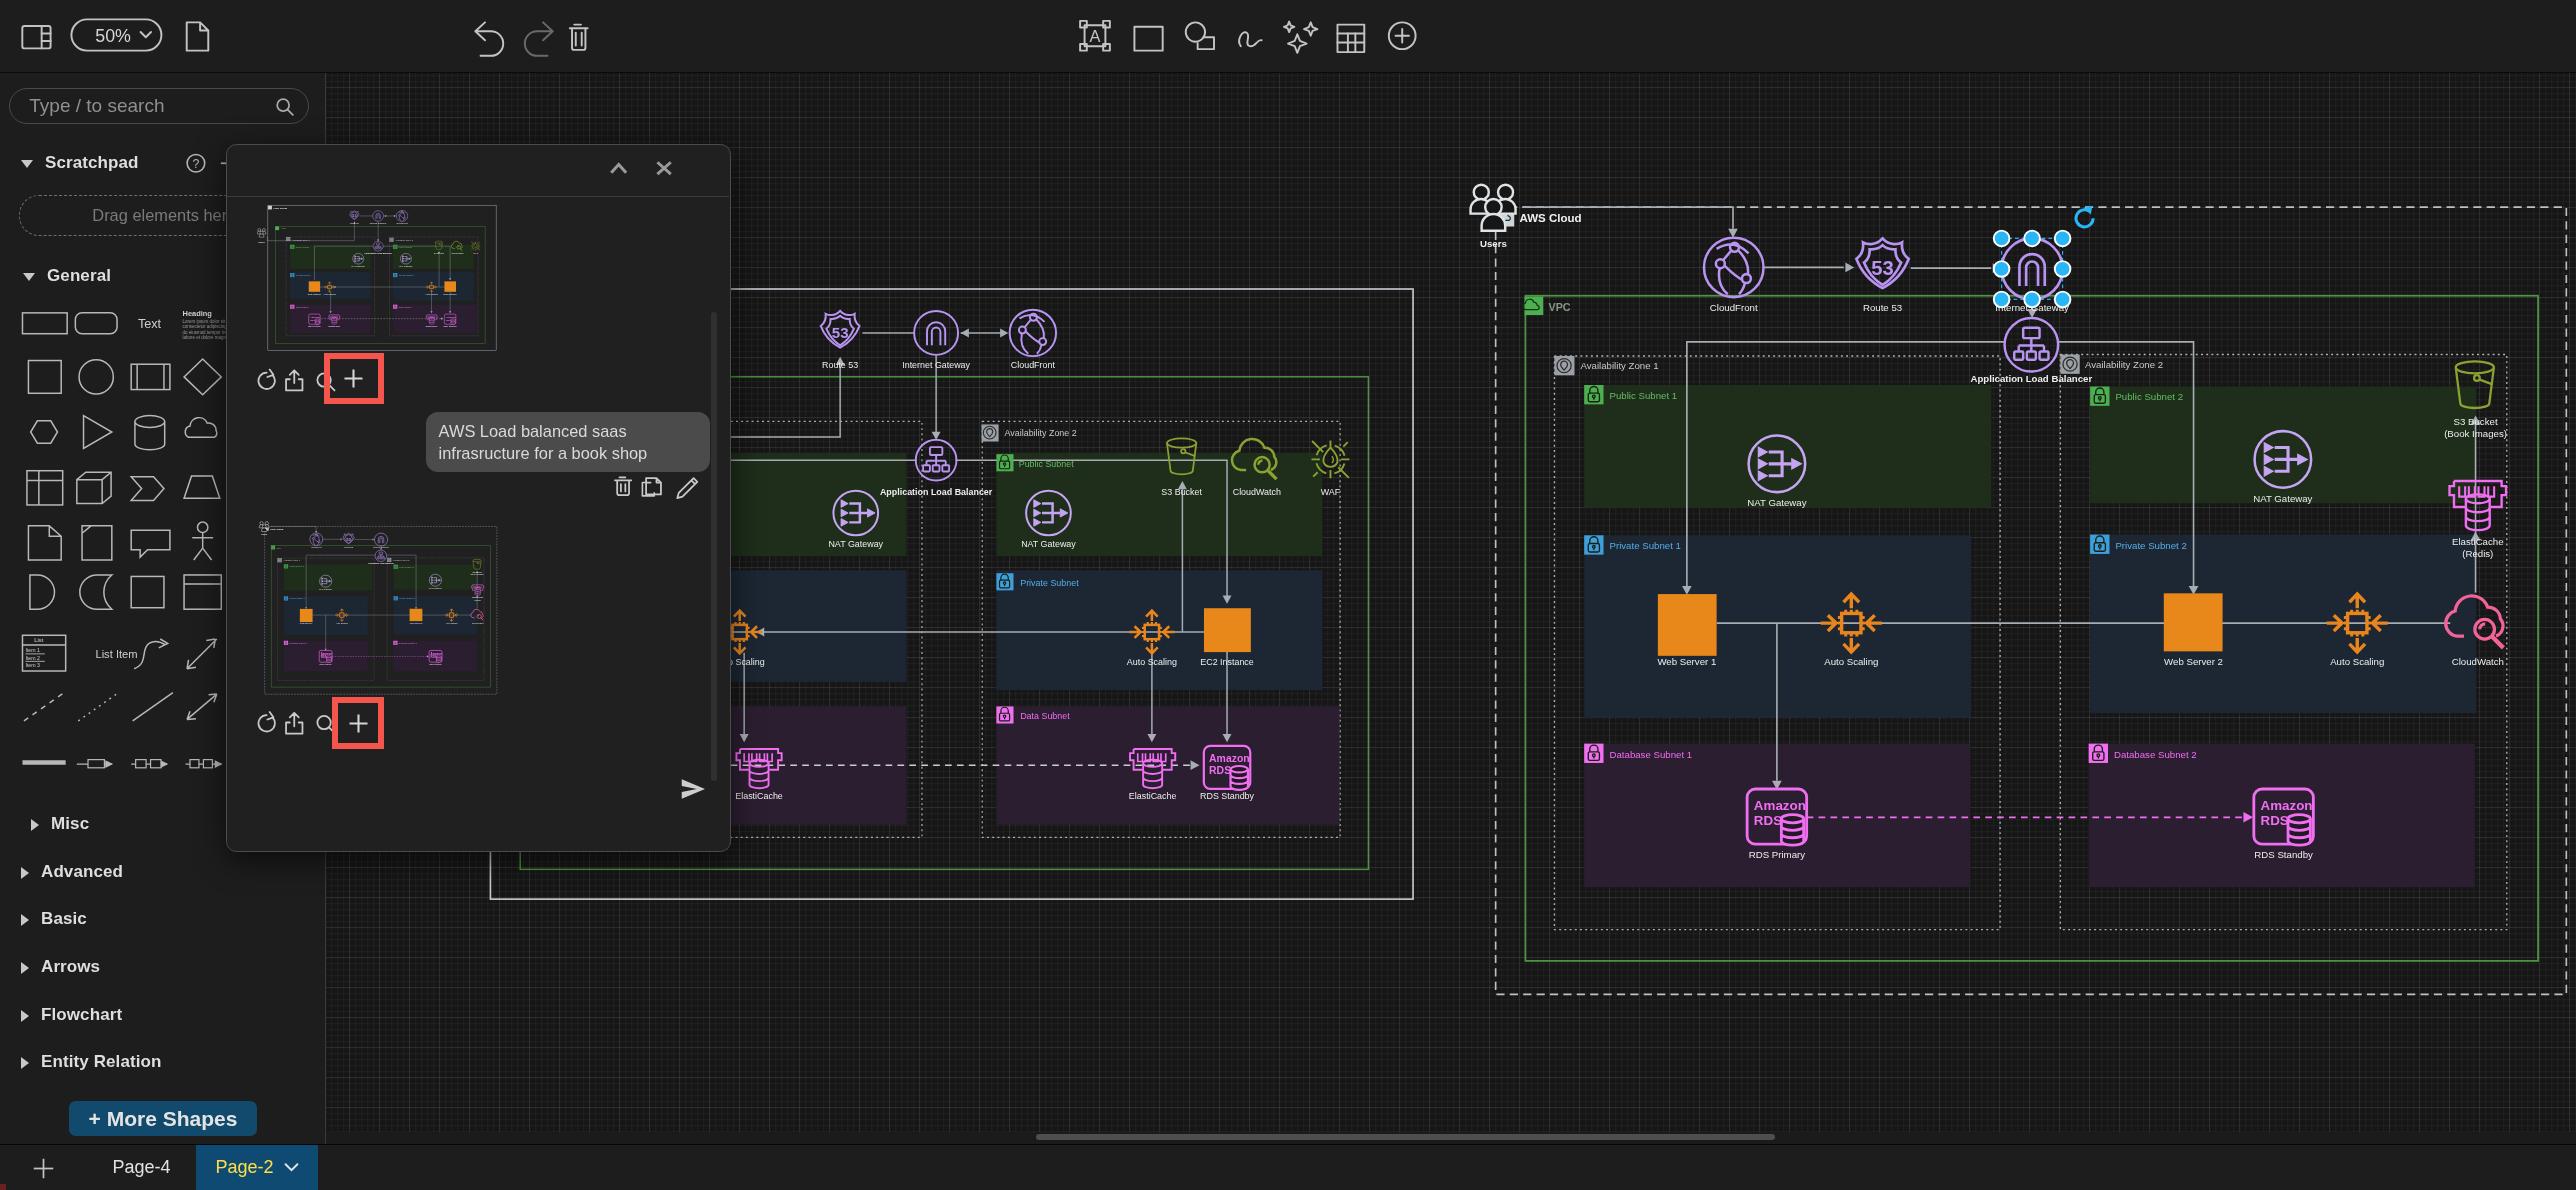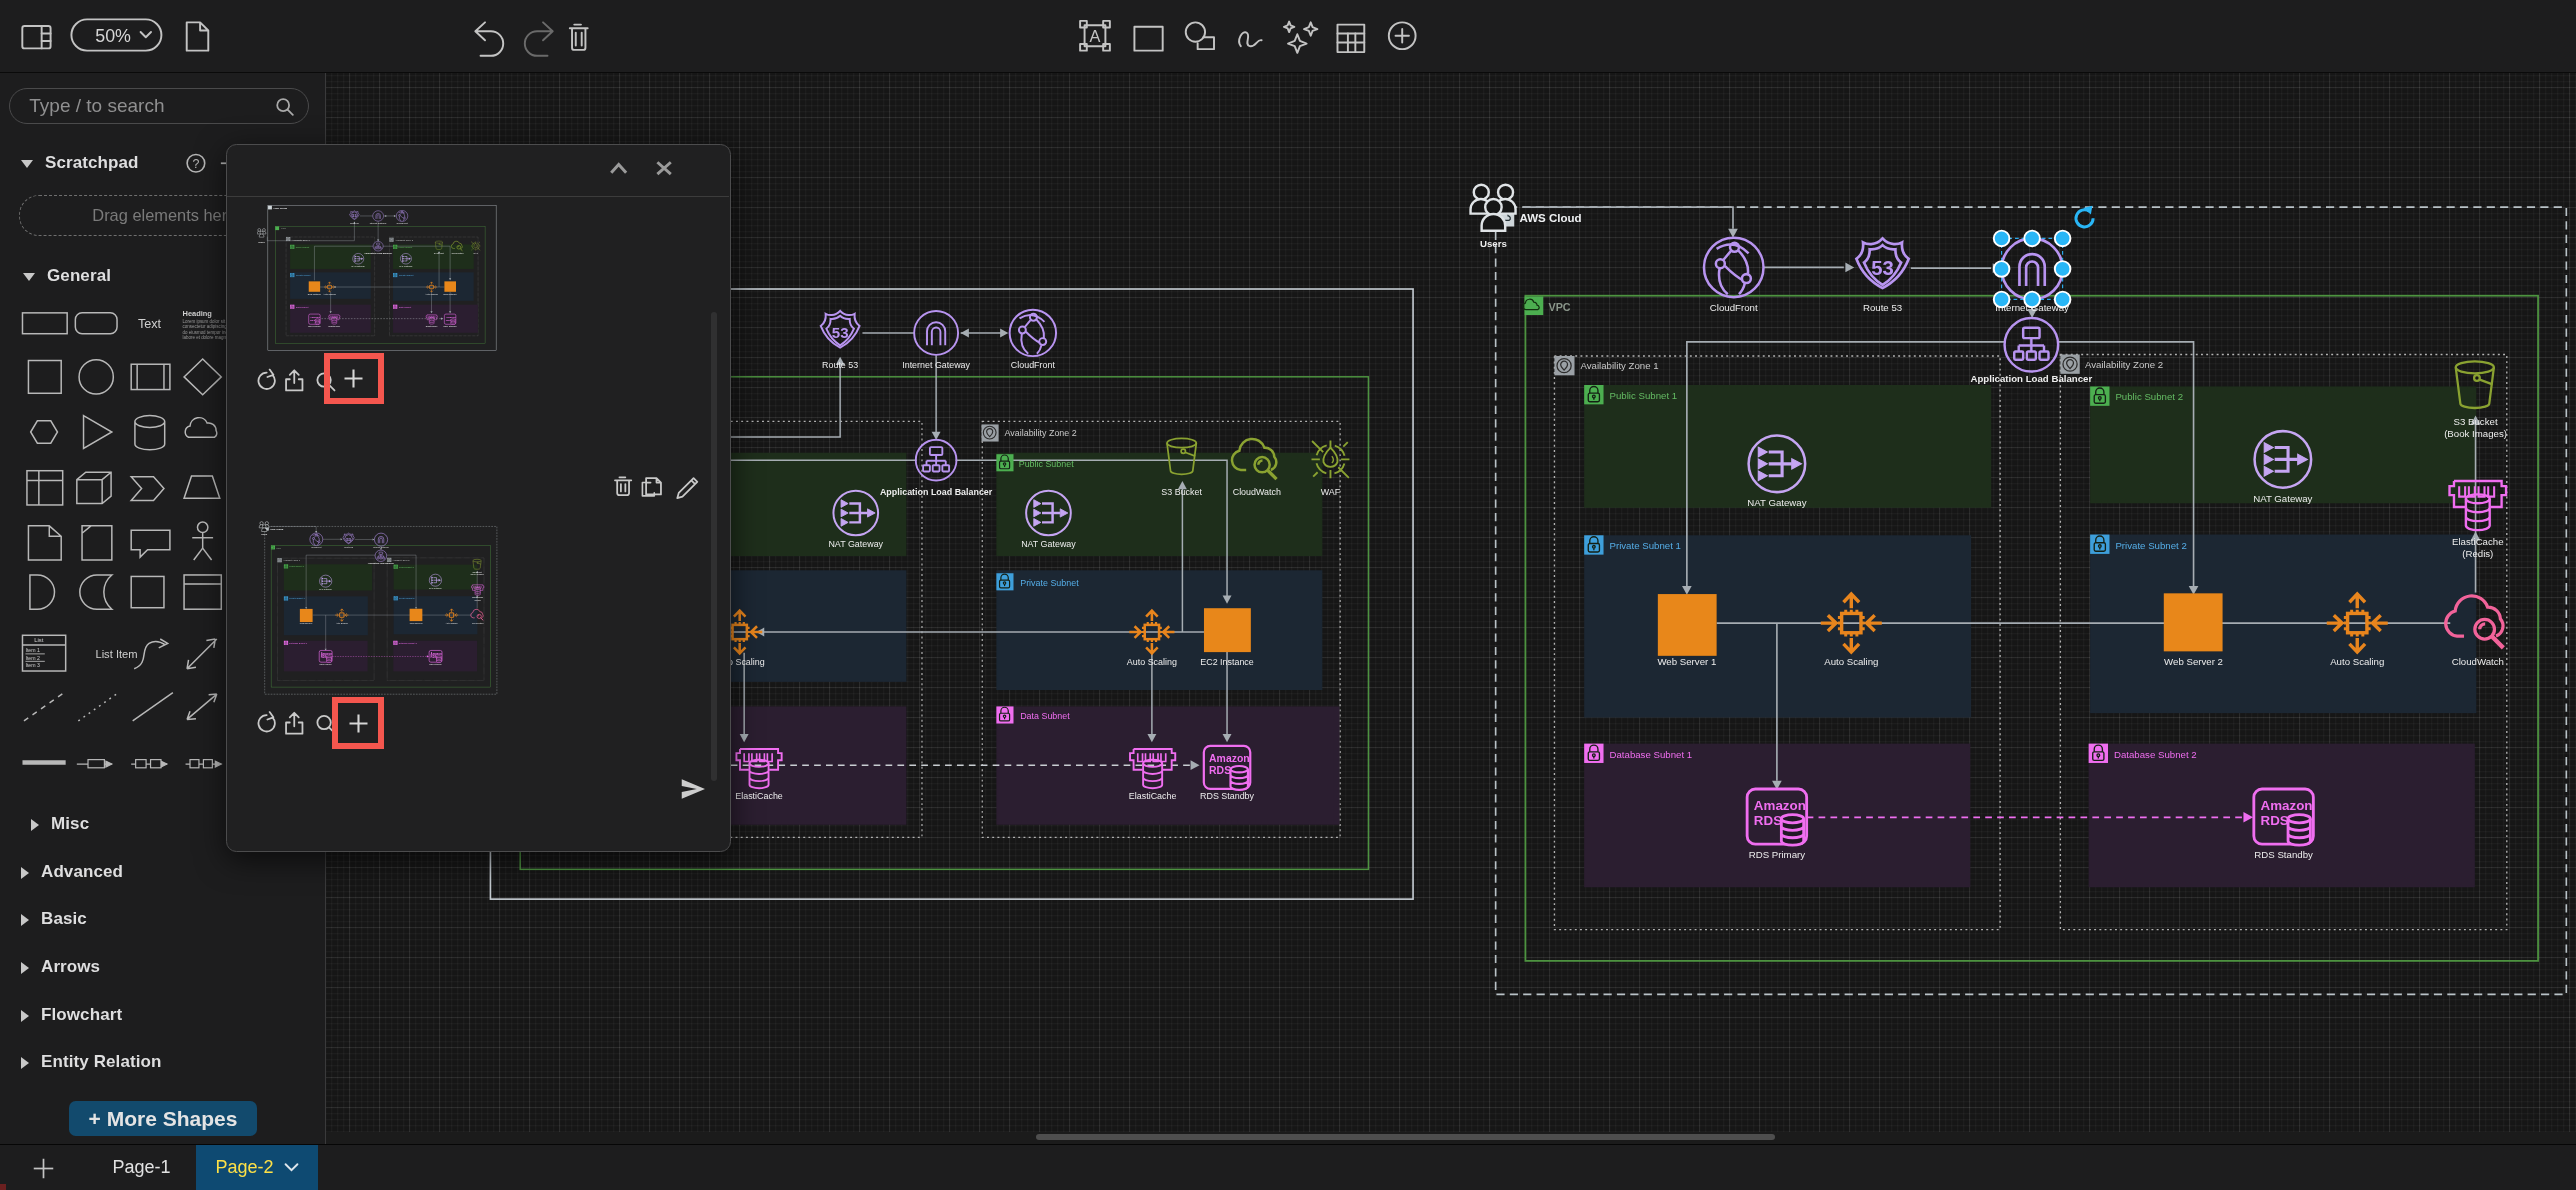--- a/index.html
+++ b/index.html
@@ -572,21 +572,21 @@
 </g>
 </svg>
 </div>
 <div class="abs" id="bstrip"></div>
 <div class="abs" id="hscroll"></div>
 <div class="abs" id="tabbar">
 <div class="abs" style="left:30px;top:9.7px;width:27px;height:27px"><svg width="27" height="27" viewBox="0 0 36 36">
         <line x1="18" y1="5" x2="18" y2="31" stroke="#c3c3c3" stroke-width="2.3"></line>
         <line x1="5" y1="18" x2="31" y2="18" stroke="#c3c3c3" stroke-width="2.3"></line>
       </svg></div>
-<div class="abs" style="left:82px;top:12px;width:119px;height:25px;color:#e2e2e2;font-size:18px;text-align:center">Page-1</div>
+<div class="abs" style="left:82px;top:12px;width:119px;height:25px;color:#e2e2e2;font-size:18px;text-align:center">Page-4</div>
 </div>
 <div class="abs" style="left:0;top:1184px;width:6px;height:6.7px;background:#6b2020"></div>
 <div class="abs" id="ptab">Page-2&nbsp;&nbsp;<svg width="15" height="10.4" viewBox="0 0 20 14">
       <path d="M2 3 L10 11 L18 3" stroke="#dfe6ec" stroke-width="2.6" fill="none" stroke-linecap="round"></path>
     </svg></div>
 <div class="abs" id="gdlg">
 <svg class="abs" style="left:382px;top:15px" width="67" height="16.4" viewBox="0 0 90 22">
       <path d="M3 17 L13 6 L23 17" stroke="#9a9a9a" stroke-width="4" fill="none"></path>
       <path d="M65 3 L83 19 M83 3 L65 19" stroke="#9a9a9a" stroke-width="4" fill="none"></path>
     </svg>
@@ -600,20 +600,21 @@
 <svg class="abs dic" style="left:30px;top:223px" width="313px" height="27px" viewBox="0 0 420 36">
 <path d="M13 6 a11 11 0 1 0 8 3.5 M17 2 l5 7 l-8 3"></path>
 <path d="M44 15 h-5 v15 h22 v-15 h-5 M50 20 V4 M44 9 l6 -6 l6 6"></path>
 <circle cx="90" cy="16" r="9"></circle>
       <line x1="97" y1="23" x2="104" y2="30"></line>
 </svg>
 <div class="abs" style="left:97px;top:208px;width:60px;height:51px;border:6px solid #f4564e"></div>
 <svg class="abs" style="left:113px;top:220px" width="27" height="27" viewBox="0 0 36 36">
       <path d="M18 6 V30 M6 18 H30" stroke="#d6d6d6" stroke-width="2.8"></path>
     </svg>
+<div class="abs" style="left:199px;top:267px;width:284px;height:60px;background:#4b4b4b;border-radius:12px;color:#dadada;font-size:16.4px;line-height:21.6px;padding:9px 0 0 12.6px">AWS Load balanced saas<br>infrasructure for a book shop</div>
 <svg class="abs dic" style="left:385px;top:330px" width="89" height="24" viewBox="0 0 120 32">
 <path d="M4 7 h22 m-19 0 v17 a3 3 0 0 0 3 3 h10 a3 3 0 0 0 3 -3 v-17 m-13 -4 h8"></path>
       <line x1="12" y1="12" x2="12" y2="22"></line>
       <line x1="18" y1="12" x2="18" y2="22"></line>
 <path d="M46 10 v-6 h14 l6 6 v16 h-20 v-16 h6 M60 4 v6 h6"></path>
       <path d="M46 10 h-5 v18 h16 v-4" stroke-width="2.2"></path>
 <path d="M90 24 l20 -20 l5 5 l-20 20 l-7 2 z M107 7 l5 5"></path>
 </svg>
 <svg class="abs dic" style="left:30px;top:564px" width="313" height="30" viewBox="0 0 420 40">
 <path d="M13 8 a11 11 0 1 0 8 3.5 M17 4 l5 7 l-8 3"></path>

